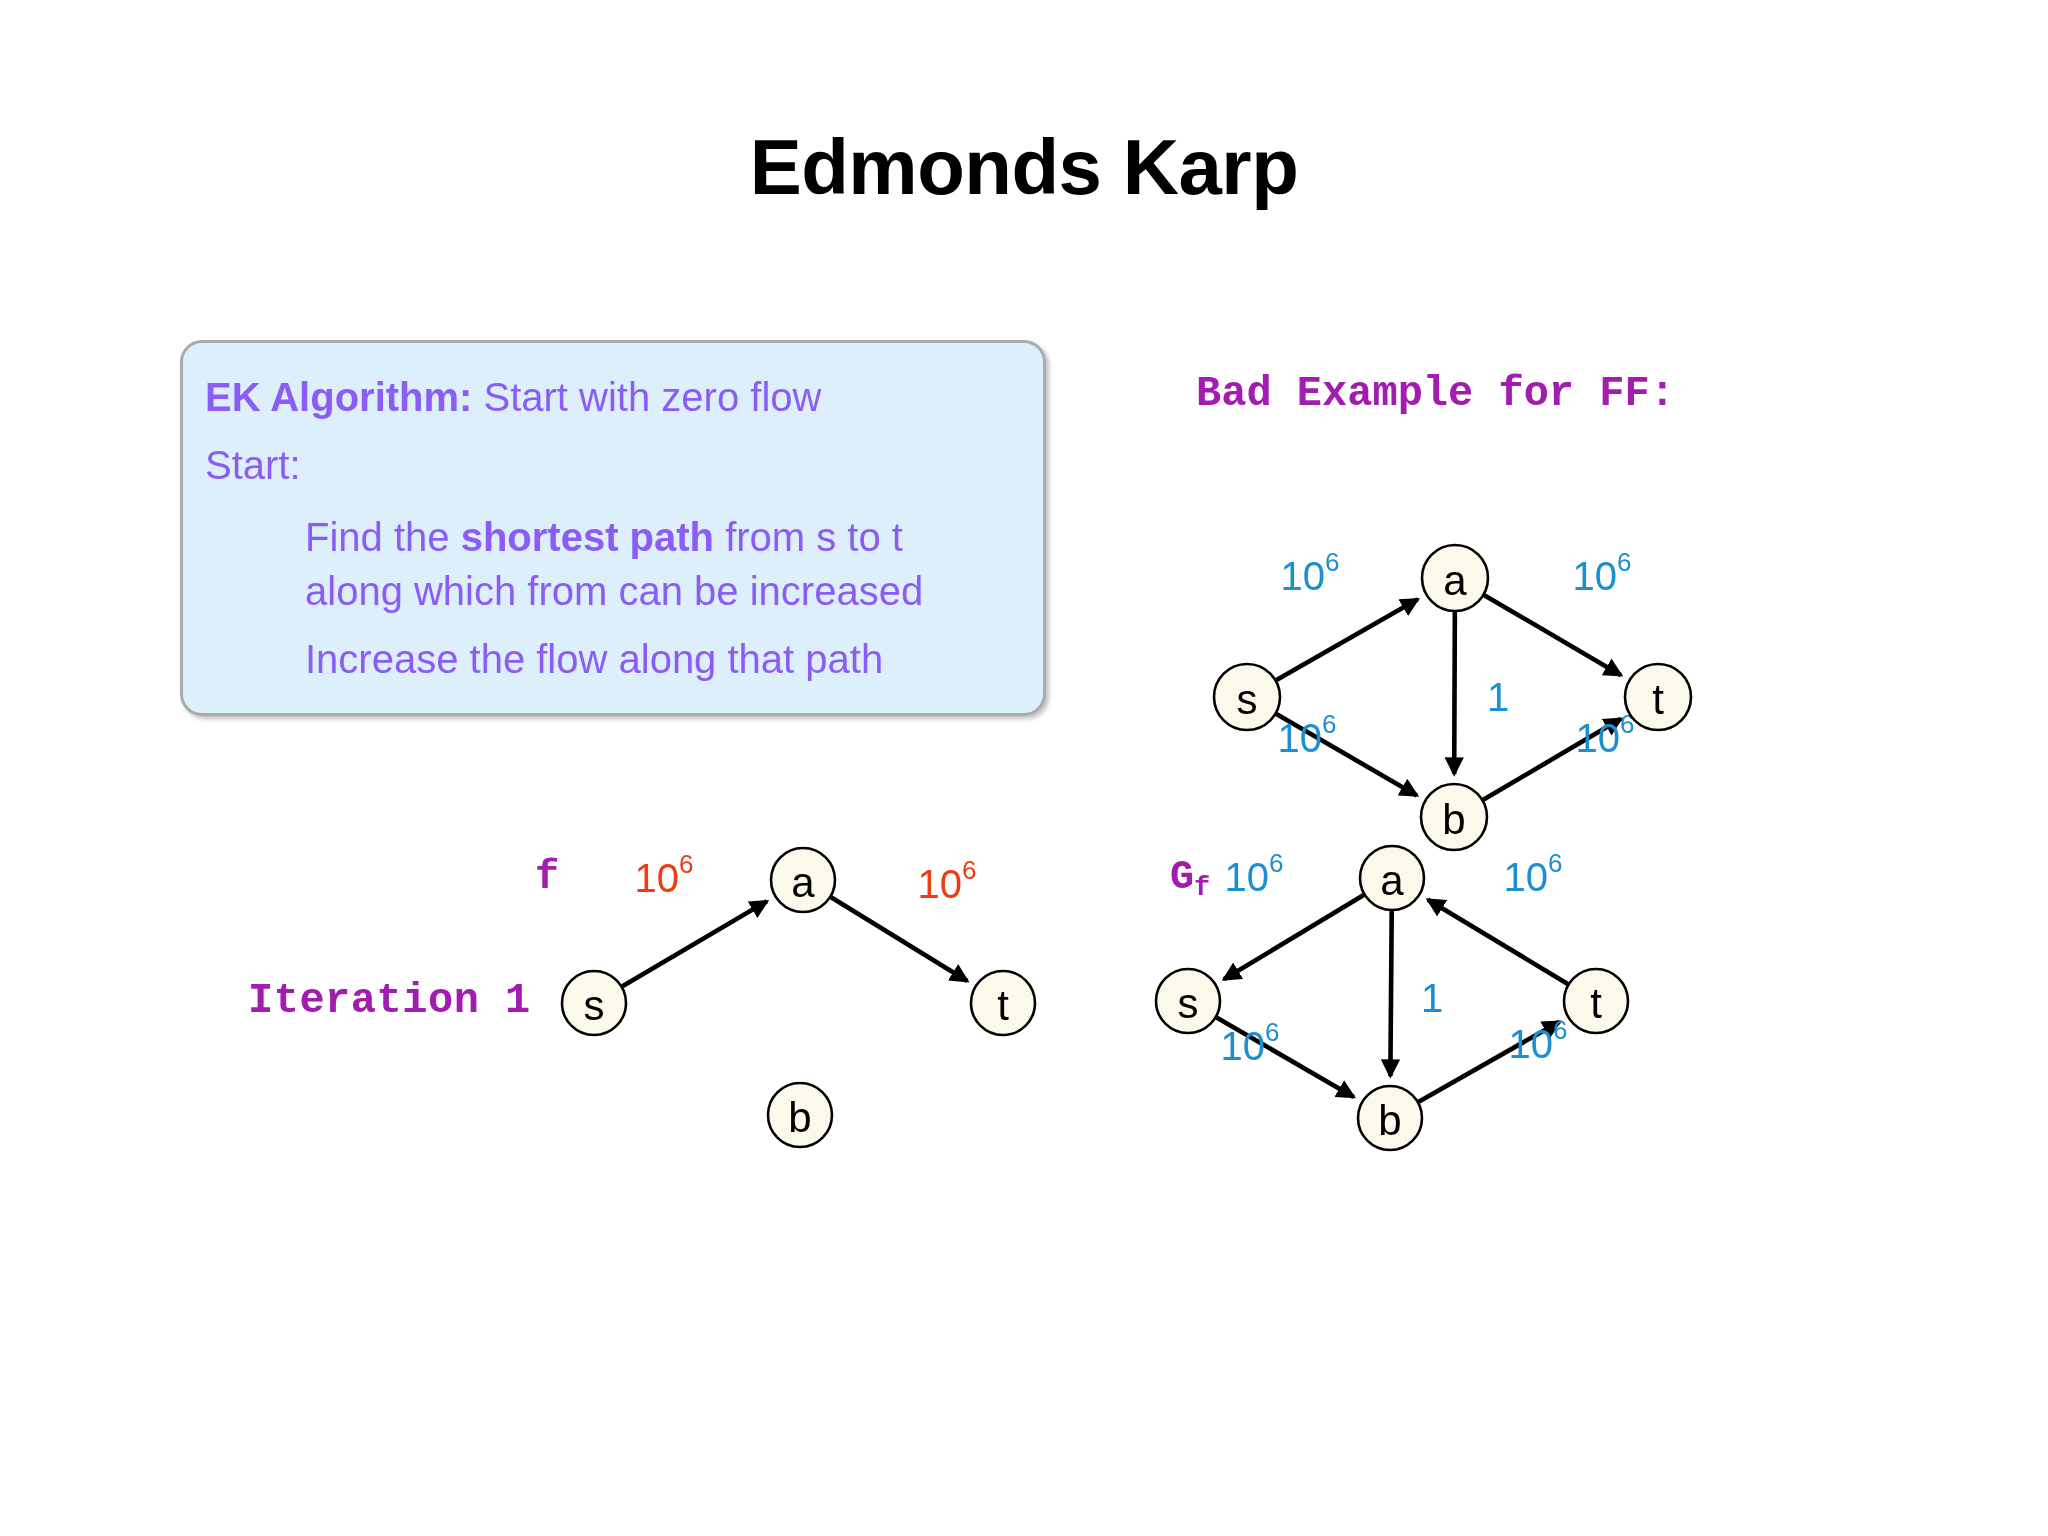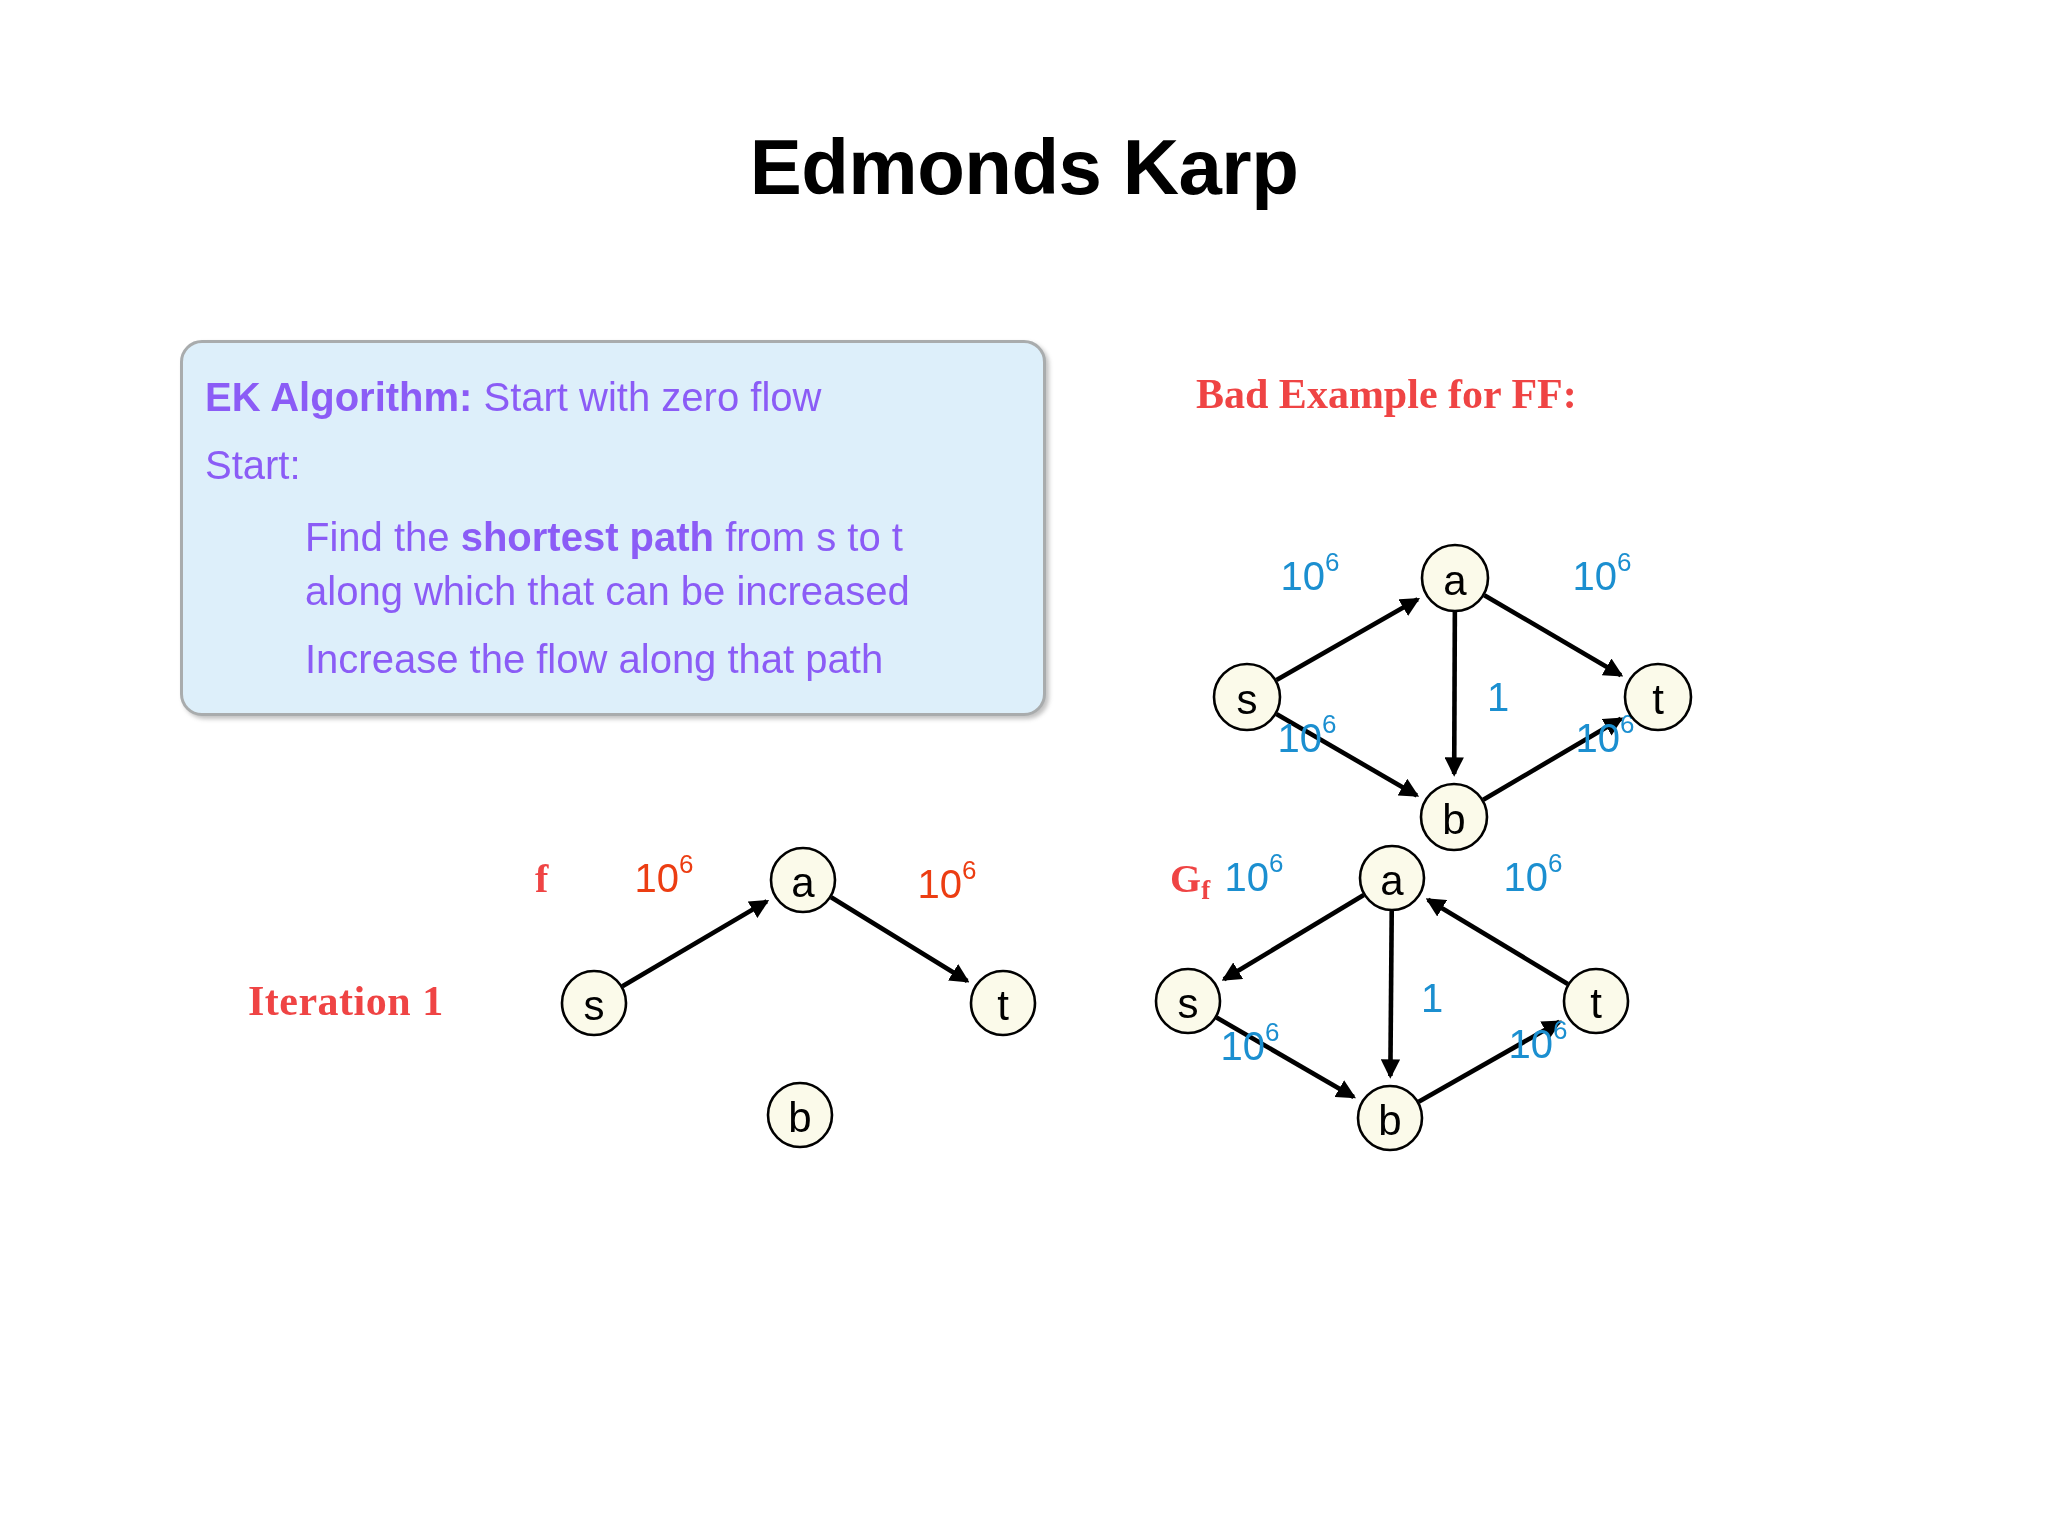--- a/index.html
+++ b/index.html
@@ -55,23 +55,23 @@
   #ek-line-1 { left: 22px; top: 32px; }
   #ek-line-2 { left: 22px; top: 100px; }
   #ek-line-3 { left: 122px; top: 172px; }
   #ek-line-4 { left: 122px; top: 226px; }
   #ek-line-5 { left: 122px; top: 294px; }
   .strong { font-weight: bold; }
 
   
   .panel-heading {
     position: absolute;
-    font-family: Liberation Serif, serif;
+    font-family: Liberation Mono, monospace;
     font-weight: bold;
-    color: #ef4444;
+    color: #a21caf;
     white-space: nowrap;
   }
   #bad-example-heading {
     left: 1196px;
     top: 370px;
     font-size: 42px;
   }
   #iteration-label {
     left: 248px;
     top: 977px;
@@ -135,21 +135,21 @@
   <div id="slide-title">Edmonds Karp</div>
 
   <div id="ek-box">
     <div class="line" id="ek-line-1">
       <span class="strong">EK Algorithm:</span><span> Start with zero flow</span>
     </div>
     <div class="line" id="ek-line-2">Start:</div>
     <div class="line" id="ek-line-3">
       <span>Find the </span><span class="strong">shortest path</span><span> from s to t</span>
     </div>
-    <div class="line" id="ek-line-4">along which that can be increased</div>
+    <div class="line" id="ek-line-4">along which from can be increased</div>
     <div class="line" id="ek-line-5">Increase the flow along that path</div>
   </div>
 
   <div class="panel-heading" id="bad-example-heading">Bad Example for FF:</div>
   <div class="panel-heading" id="iteration-label">Iteration 1</div>
   <div class="panel-heading" id="flow-label">f</div>
   <div class="panel-heading" id="residual-label">
     <span>G</span><span class="sub">f</span>
   </div>
 

